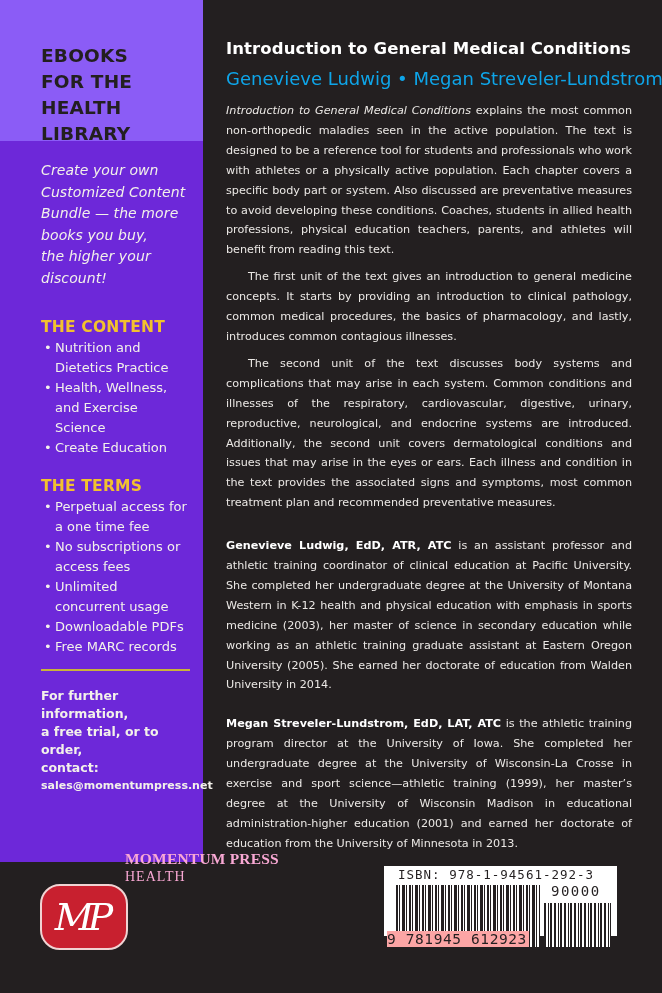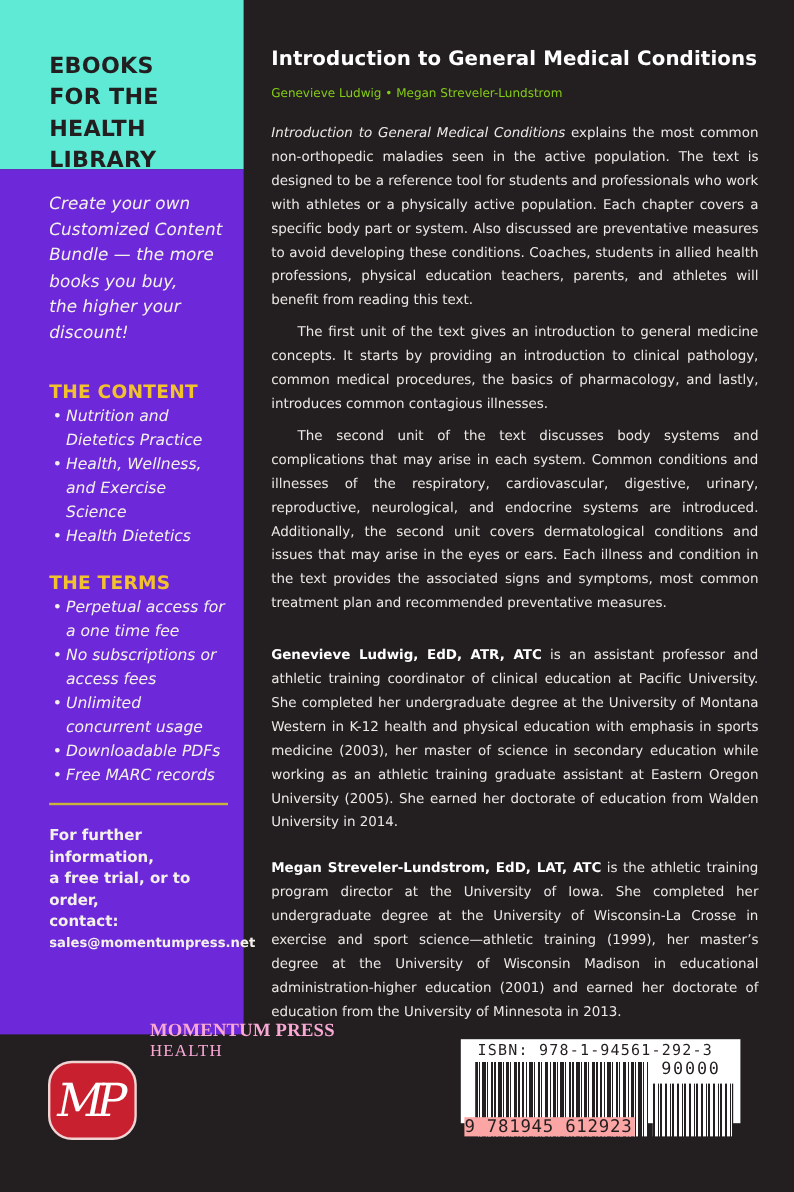--- a/index.html
+++ b/index.html
@@ -7,21 +7,21 @@
     body {
       background: #231f20;
       font-family: "DejaVu Sans", sans-serif;
       position: relative;
       color: #f2f0ee;
     }
     .sidebar {
       position: absolute; left: 0; top: 0; width: 203px; height: 862px;
     }
     .sidebar-top {
-      background: #5eead4; height: 141px; padding: 43px 0 0 41px;
+      background: #8b5cf6; height: 141px; padding: 43px 0 0 41px;
     }
     .sidebar-top .heading {
       color: #231f20; font-weight: bold; font-size: 18.5px; line-height: 26px;
       letter-spacing: 0.2px; white-space: pre-line;
       font-family: "DejaVu Sans", sans-serif;
     }
     .sidebar-body {
       background: #6d28d9; height: 721px; padding: 19px 10px 0 41px;
       color: #f3f1ea;
     }
@@ -30,21 +30,21 @@
       white-space: pre-line; letter-spacing: 0.1px;
       font-family: "DejaVu Sans", sans-serif;
     }
     .section-title {
       color: #f2c12e; font-weight: bold; font-size: 15.5px; line-height: 20px;
       margin-top: 28px; letter-spacing: 0.2px;
     }
     .section-title.second { margin-top: 18px; }
     ul.bullets { list-style: none; margin-top: 1px; }
     ul.bullets li {
-      position: relative; padding-left: 14px; font-style: italic;
+      position: relative; padding-left: 14px; 
       font-size: 13px; line-height: 20px; white-space: pre-line;
     }
     ul.bullets li::before {
       content: "\2022"; position: absolute; left: 3px; top: 0; font-style: normal;
     }
     .rule {
       height: 2px; background: #c9b43a; width: 149px; margin-top: 12px;
     }
     .contact {
       margin-top: 16px; font-weight: bold; font-size: 12.5px; line-height: 18px;
@@ -55,35 +55,35 @@
     }
 
     .main {
       position: absolute; left: 226px; top: 38px; width: 406px;
     }
     .book-title {
       font-weight: bold; font-size: 16.5px; line-height: 22px; color: #ffffff;
       letter-spacing: 0.1px; white-space: nowrap;
     }
     .authors {
-      font-size: 10px; line-height: 20px; margin-top: 9px; color: #84cc16;
+      font-size: 18px; line-height: 20px; margin-top: 9px; color: #0ea5e9;
       white-space: nowrap;
     }
     .para {
       font-size: 11.2px; line-height: 19.9px; text-align: justify;
       color: #ebe8e5; hyphens: none;
     }
     .para.first { margin-top: 12px; }
     .para.indent { text-indent: 22px; margin-top: 7px; }
     .para.bio { margin-top: 23px; }
     .para.bio2 { margin-top: 19px; }
     .para b { color: #ffffff; }
 
     .logo {
-      position: absolute; left: 40px; top: 884px; width: 74px; height: 66px;
+      position: absolute; left: 40px; top: 884px; width: 88px; height: 66px;
       background: #c8202f; border-radius: 20px; border: 2px solid #f0d3d3;
       display: flex; align-items: center; justify-content: center;
     }
     .logo-glyph {
       font-family: "DejaVu Serif", serif; font-style: italic; color: #fff;
       font-size: 38px; letter-spacing: -6px; margin-left: -6px;
     }
     .publisher {
       position: absolute; left: 125px; top: 850px;
       font-family: Liberation Serif, serif; color: #f9a8d4;
@@ -139,21 +139,21 @@
 the higher your
 discount!</div>
 
     <div class="section-title">THE CONTENT</div>
     <ul class="bullets">
       <li>Nutrition and
 Dietetics Practice</li>
       <li>Health, Wellness,
 and Exercise
 Science</li>
-      <li>Health Dietetics</li>
+      <li>Create Education</li>
     </ul>
 
     <div class="section-title second">THE TERMS</div>
     <ul class="bullets">
       <li>Perpetual access for
 a one time fee</li>
       <li>No subscriptions or
 access fees</li>
       <li>Unlimited
 concurrent usage</li>

